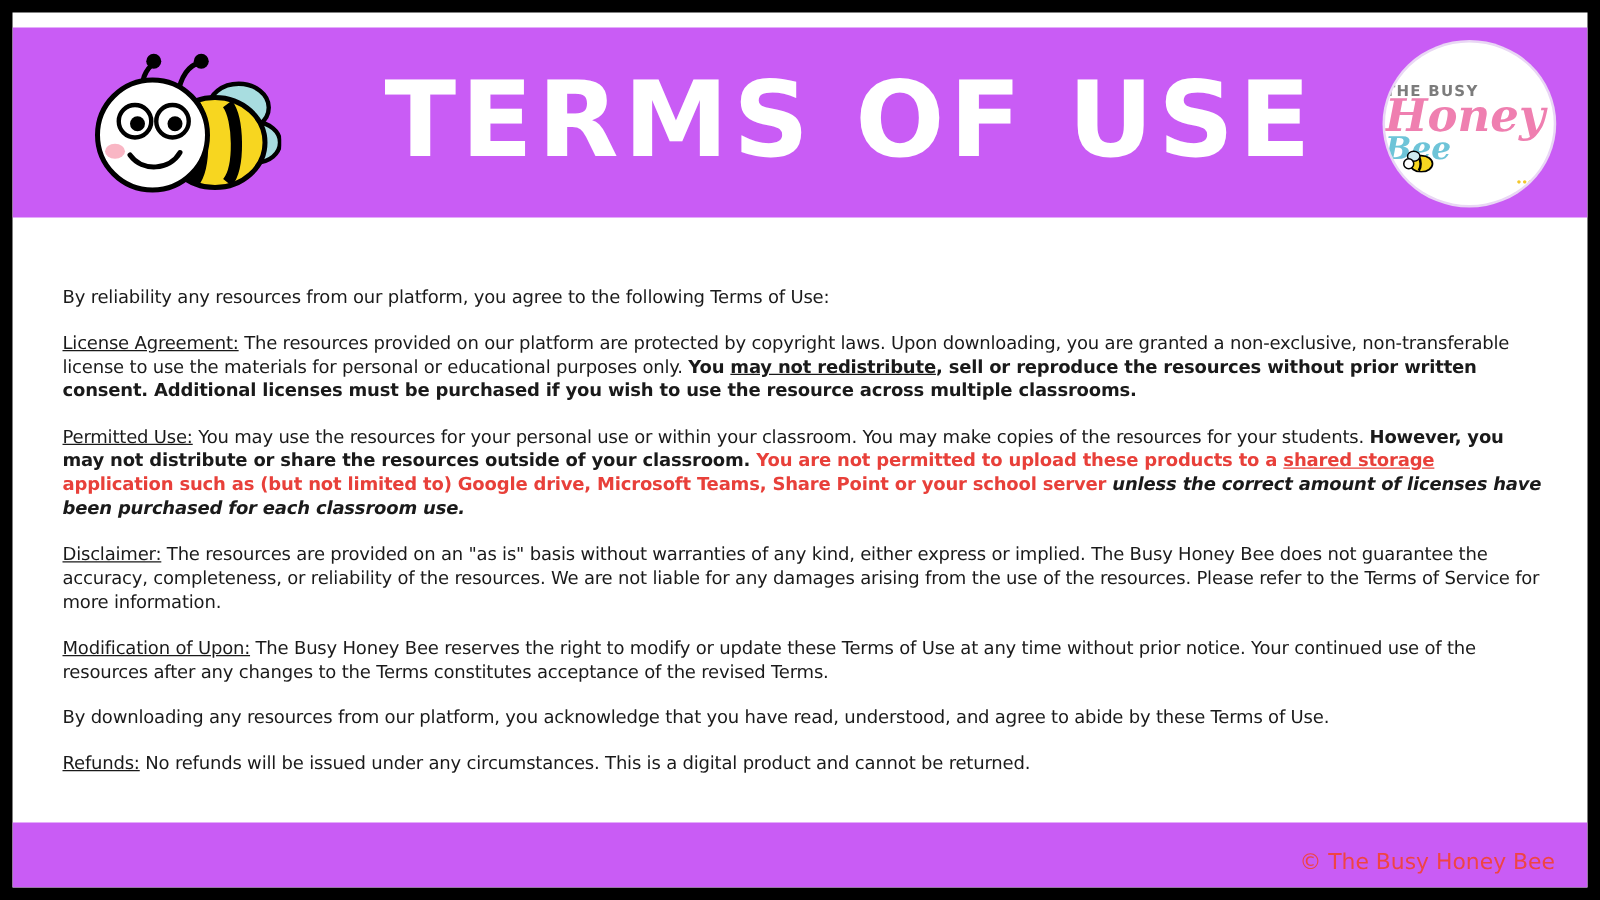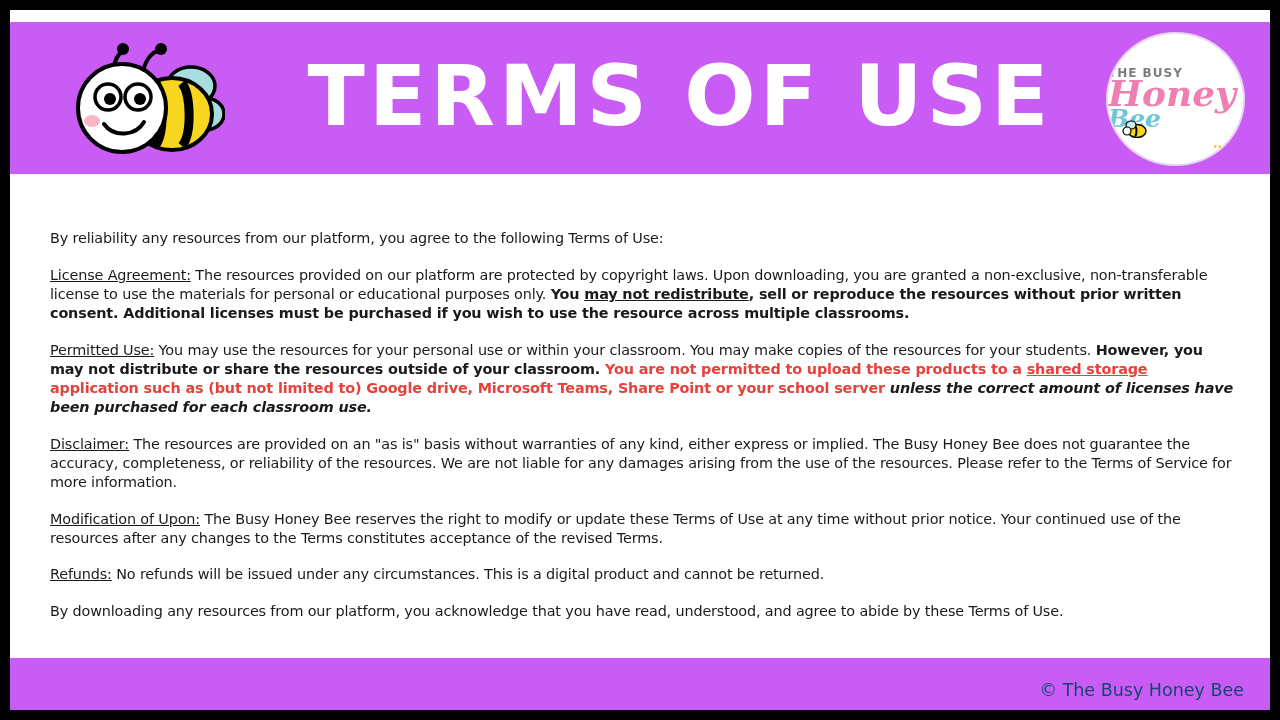--- a/index.html
+++ b/index.html
@@ -134,21 +134,21 @@
     width: 1260px;
     height: 52px;
     background: #c95cf5;
   }
   .copyright {
     position: absolute;
     right: 26px;
     bottom: 10px;
     font-family: "DejaVu Sans", sans-serif;
     font-size: 17.5px;
-    color: #0c4a6e;
+    color: #ef4444;
   }
 </style>
 </head>
 <body>
 
 <div class="slide">
 
   <div class="header">
 
     <span class="bee-logo">
@@ -199,21 +199,21 @@
     <p class="para">By reliability any resources from our platform, you agree to the following Terms of Use:</p>
 
     <p class="para"><span class="lead">License Agreement:</span><span> The resources provided on our platform are protected by copyright laws. Upon downloading, you are granted a non-exclusive, non-transferable license to use the materials for personal or educational purposes only. </span><span class="bold">You </span><span class="bold uline">may not redistribute</span><span class="bold">, sell or reproduce the resources without prior written consent. Additional licenses must be purchased if you wish to use the resource across multiple classrooms.</span></p>
 
     <p class="para"><span class="lead">Permitted Use:</span><span> You may use the resources for your personal use or within your classroom. You may make copies of the resources for your students. </span><span class="bold">However, you may not distribute or share the resources outside of your classroom. </span><span class="red-b">You are not permitted to upload these products to a </span><span class="red-b uline">shared storage</span><span class="red-b"> application such as (but not limited to) Google drive, Microsoft Teams, Share Point or your school server</span><span class="ital"> unless the correct amount of licenses have been purchased for each classroom use.</span></p>
 
     <p class="para"><span class="lead">Disclaimer:</span><span> The resources are provided on an "as is" basis without warranties of any kind, either express or implied. The Busy Honey Bee does not guarantee the accuracy, completeness, or reliability of the resources. We are not liable for any damages  arising from the use of the resources. Please refer to the Terms of Service for more information.</span></p>
 
     <p class="para"><span class="lead">Modification of Upon:</span><span> The Busy Honey Bee reserves the right to modify or update these Terms of Use at any time without prior notice. Your continued use of the resources after any changes to the Terms constitutes acceptance of the revised Terms.</span></p>
 
+    <p class="para">By downloading any resources from our platform, you acknowledge that you have read, understood, and agree to abide by these Terms of Use.</p>
+
     <p class="para"><span class="lead">Refunds:</span><span> No refunds will be issued under any circumstances. This is a digital product and cannot be returned.</span></p>
-
-    <p class="para">By downloading any resources from our platform, you acknowledge that you have read, understood, and agree to abide by these Terms of Use.</p>
   </div>
 
   <div class="footer"></div>
   <div class="copyright">© The Busy Honey Bee</div>
 
 </div>
 
 </body></html>

